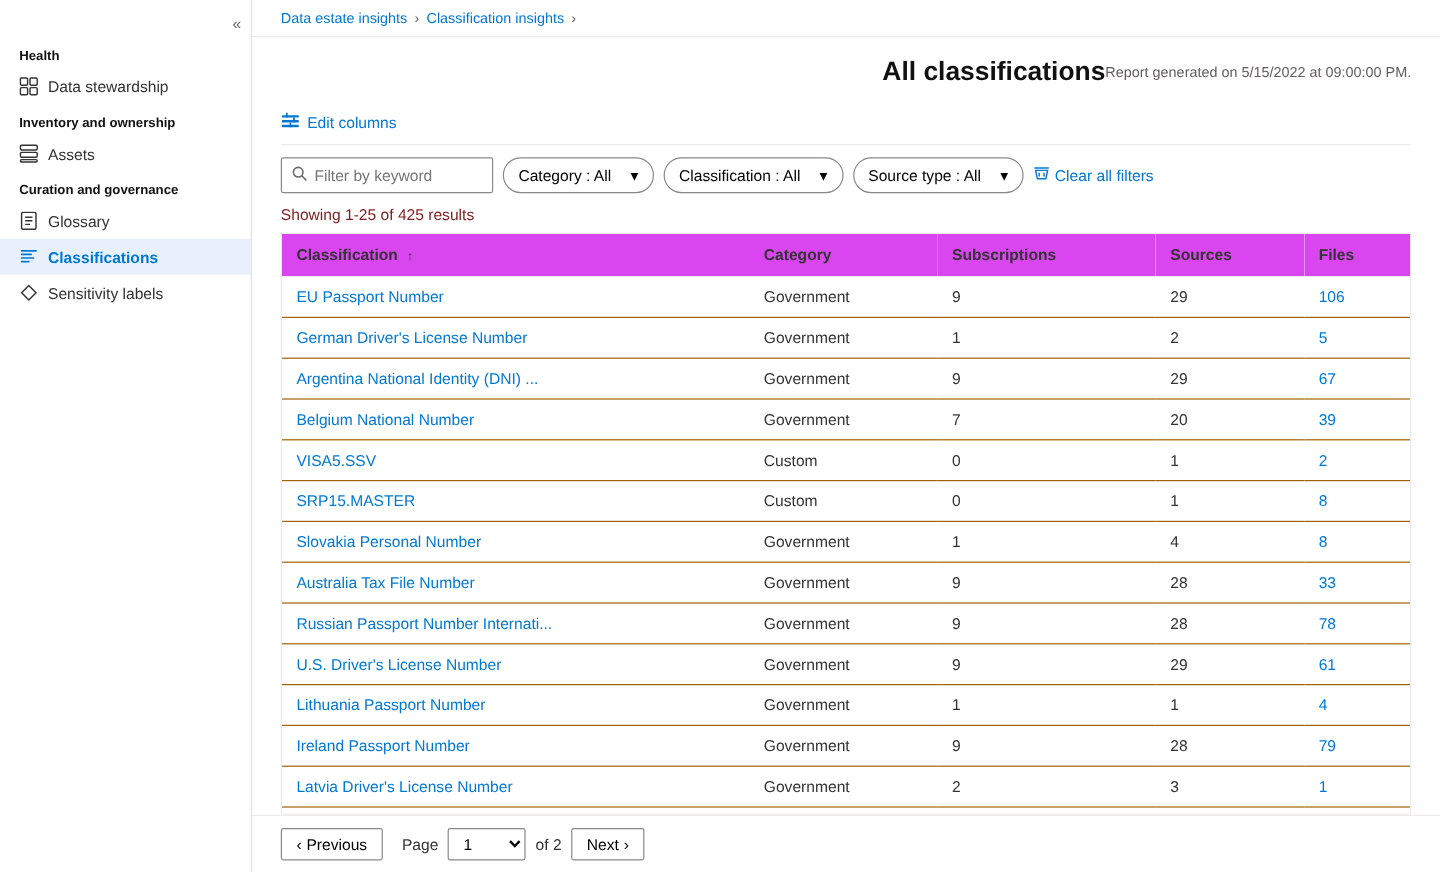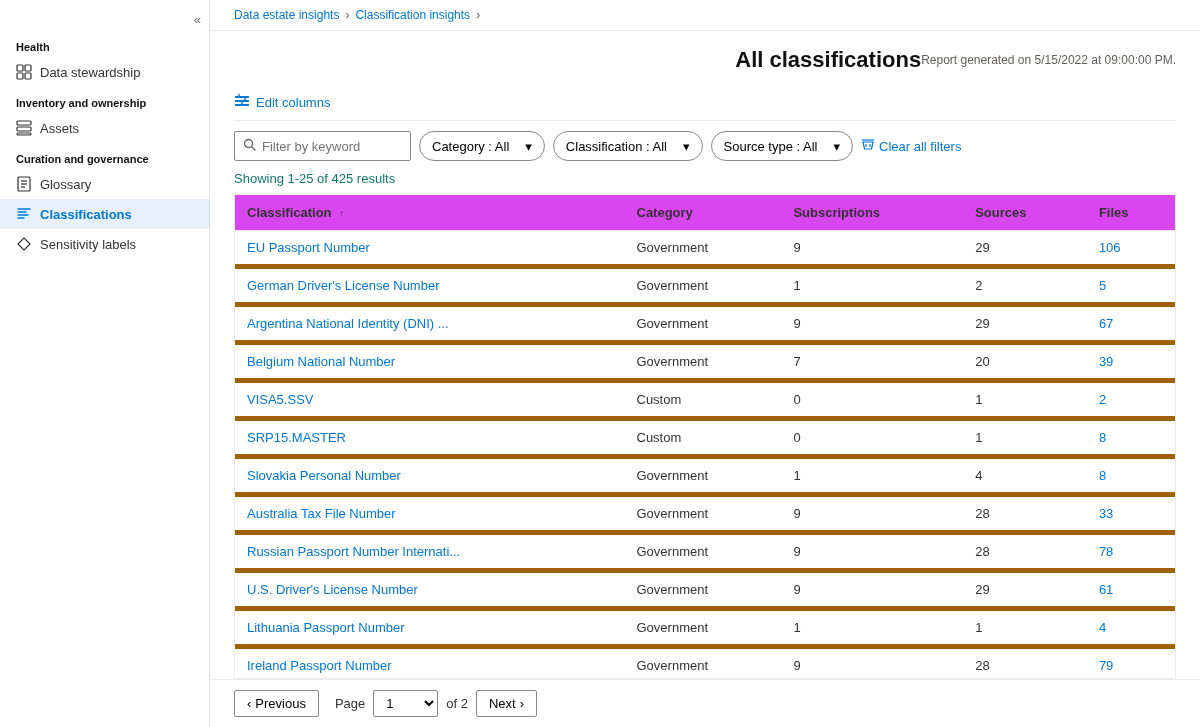--- a/index.html
+++ b/index.html
@@ -166,21 +166,21 @@
       gap: 4px;
       background: none;
       border: none;
       color: #0078d4;
       font-size: 13px;
       cursor: pointer;
     }
 
     .results-count {
       font-size: 13px;
-      color: #0f766e;
+      color: #7f1d1d;
       margin-bottom: 8px;
     }
 
     
     .table-container {
       flex: 1;
       overflow: auto;
       border: 1px solid #edebe9;
       position: relative;
     }
@@ -201,21 +201,21 @@
       top: 0;
       z-index: 1;
       white-space: nowrap;
     }
     thead th .sort-icon {
       display: inline-block;
       margin-left: 4px;
       font-size: 10px;
     }
     tbody tr {
-      border-bottom: 5px solid #a16207;
+      border-bottom: 1px solid #a16207;
     }
     tbody td {
       padding: 9px 12px;
       font-size: 13px;
       color: #333;
     }
     .link-cell {
       color: #0078d4;
       cursor: pointer;
     }

